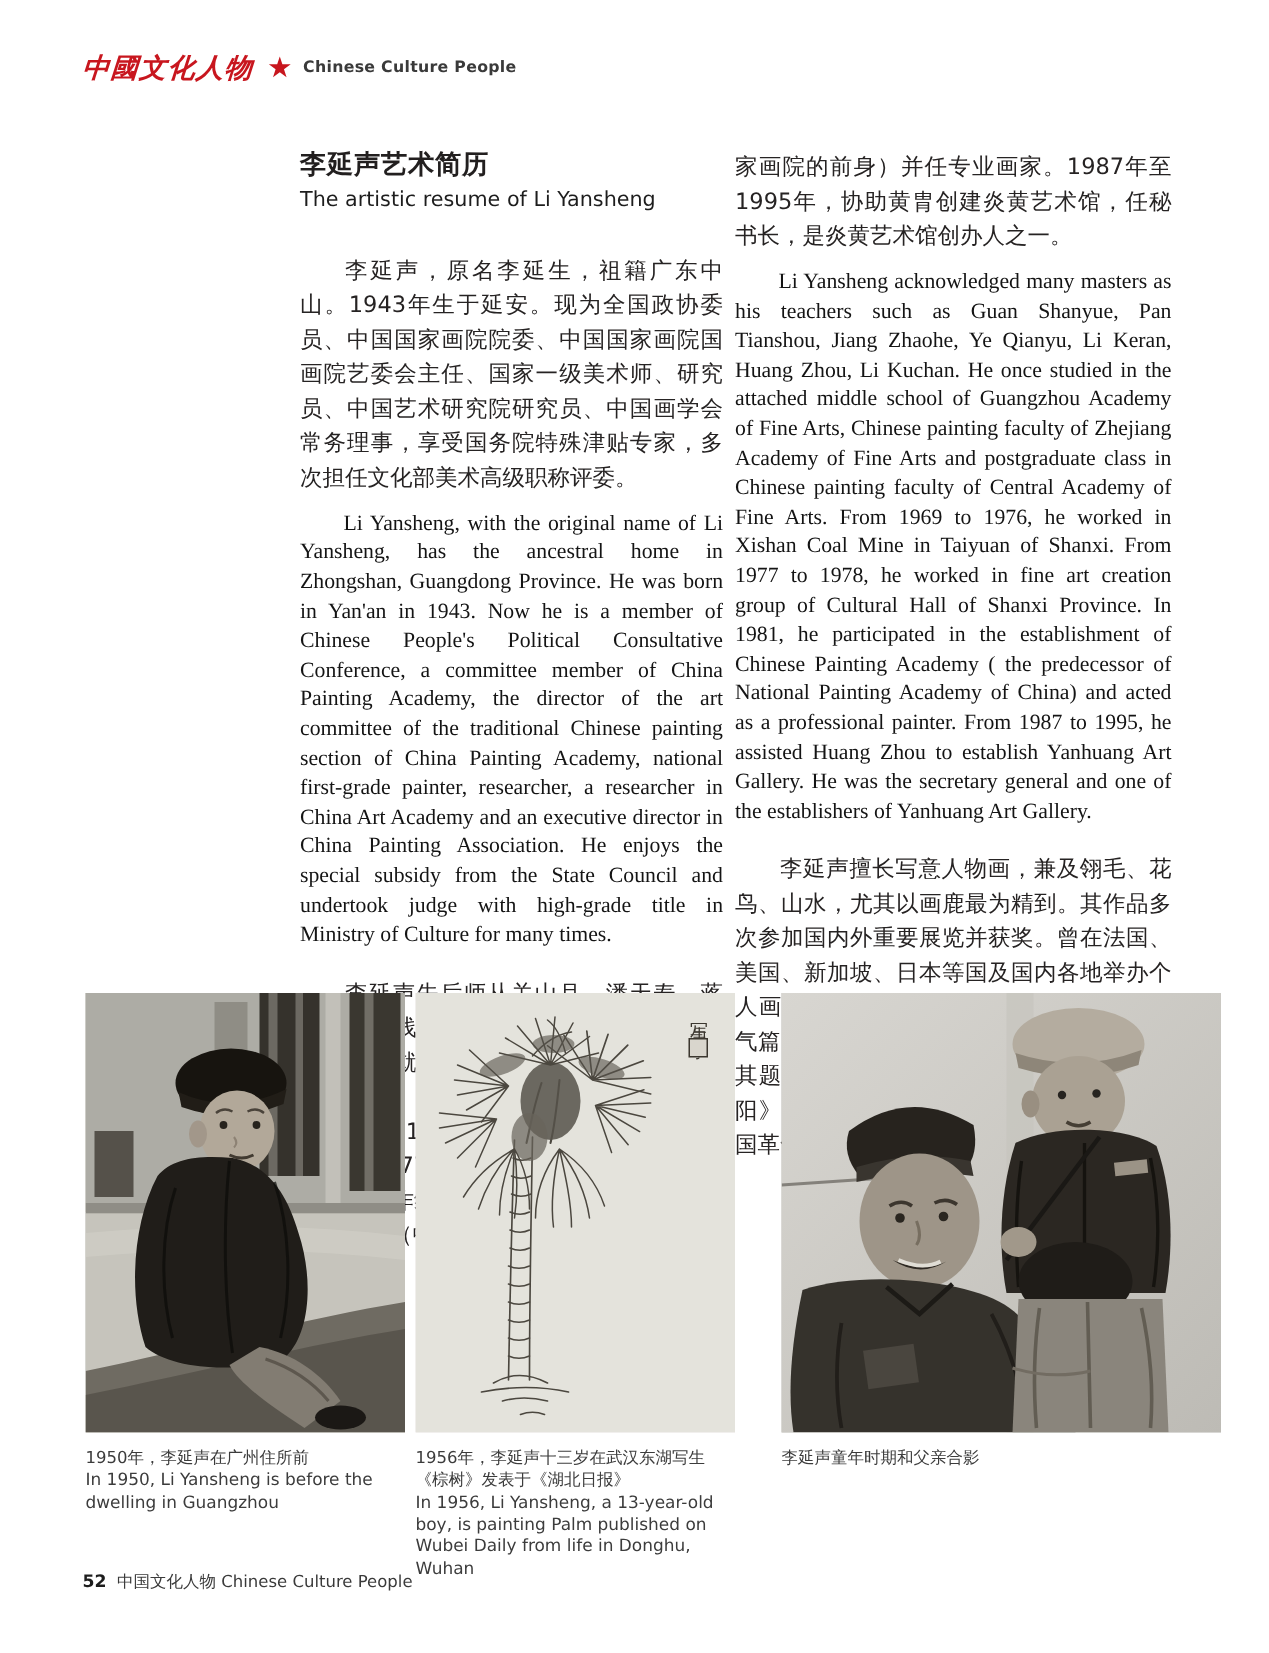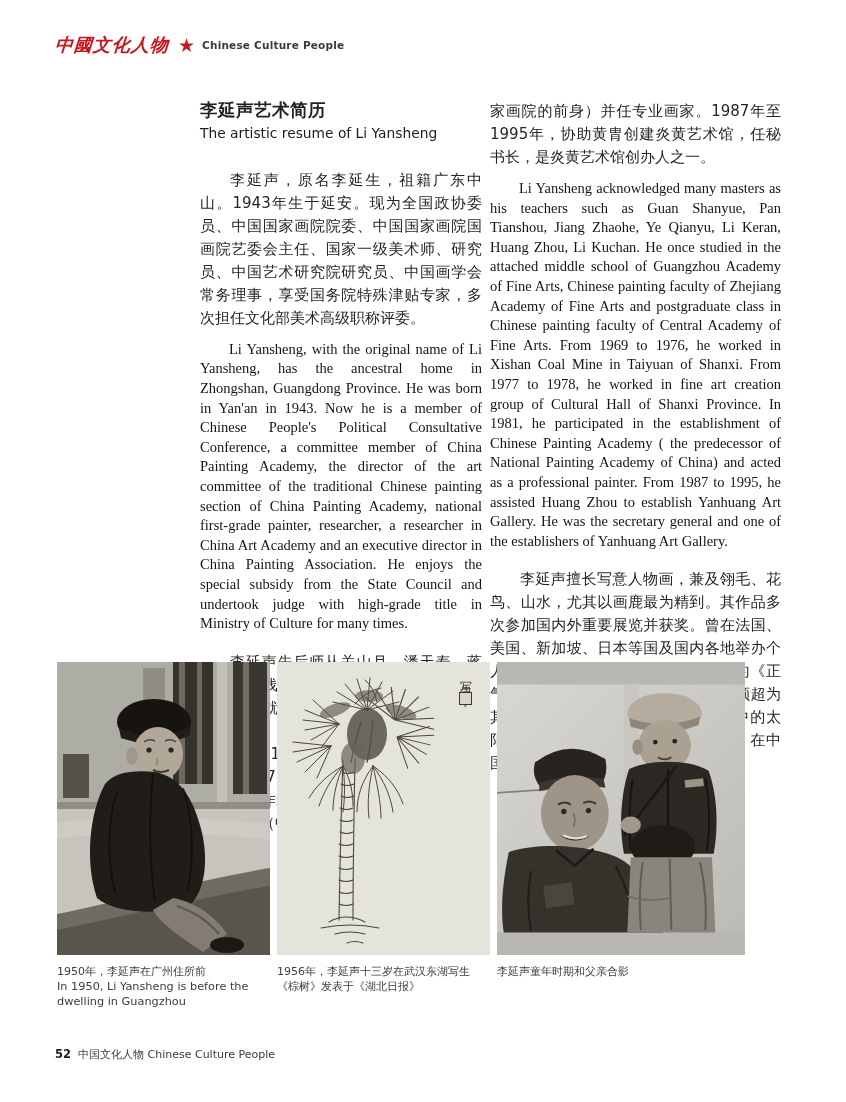--- a/index.html
+++ b/index.html
@@ -32,21 +32,21 @@
   p.cn.indent { text-indent:2em; }
   p.en {
     font-family:"Liberation Serif", serif; font-size:14.5px; line-height:19.6px;
     text-align:justify; text-indent:2em; color:#141414; margin:9px 0 17px 0;
   }
 
   
   .photo-cell { position:absolute; top:662px; }
   .cell-1 { left:57px;  width:213px; }
   .cell-2 { left:277px; width:213px; }
-  .cell-3 { left:497px; width:248px; }
+  .cell-3 { left:521px; width:293px; }
   figure.photo { width:100%; height:293px; overflow:hidden; position:relative; background:#b9b7b1; }
   figure.photo svg { display:block; width:100%; height:100%; }
   .inscription {
     position:absolute; top:10px; right:16px; display:flex; flex-direction:column; align-items:center;
   }
   .inscription .ins-text {
     writing-mode:vertical-rl; font-size:12px; letter-spacing:3px; color:#3b372f;
     font-family:"DejaVu Serif", serif;
   }
   .seal-box { width:13px; height:13px; border:1.5px solid #3b372f; margin-top:4px; background:#d9d6cd; }
@@ -188,20 +188,21 @@
           <ellipse cx="92" cy="34" rx="14" ry="6"></ellipse>
         </g>
       </svg>
       <div class="inscription">
         <span class="ins-text">写生 李</span>
         <span class="seal-box"></span>
       </div>
     </figure>
     <div class="caption">
       <div class="cap-cn">1956年，李延声十三岁在武汉东湖写生《棕树》发表于《湖北日报》</div>
+      <div class="cap-en">In 1956, Li Yansheng, a 13-year-old boy, is painting Palm published on Wubei Daily from life in Donghu, Wuhan</div>
     </div>
   </div>
 
   <div class="photo-cell cell-3">
     <figure class="photo">
       <svg viewBox="0 0 293 293" xmlns="http://www.w3.org/2000/svg">
         <defs>
           <linearGradient id="g3" x1="0" y1="0" x2="1" y2="1">
             <stop offset="0" stop-color="#d8d6d1"></stop>
               <stop offset="1" stop-color="#bdbbb5"></stop>

